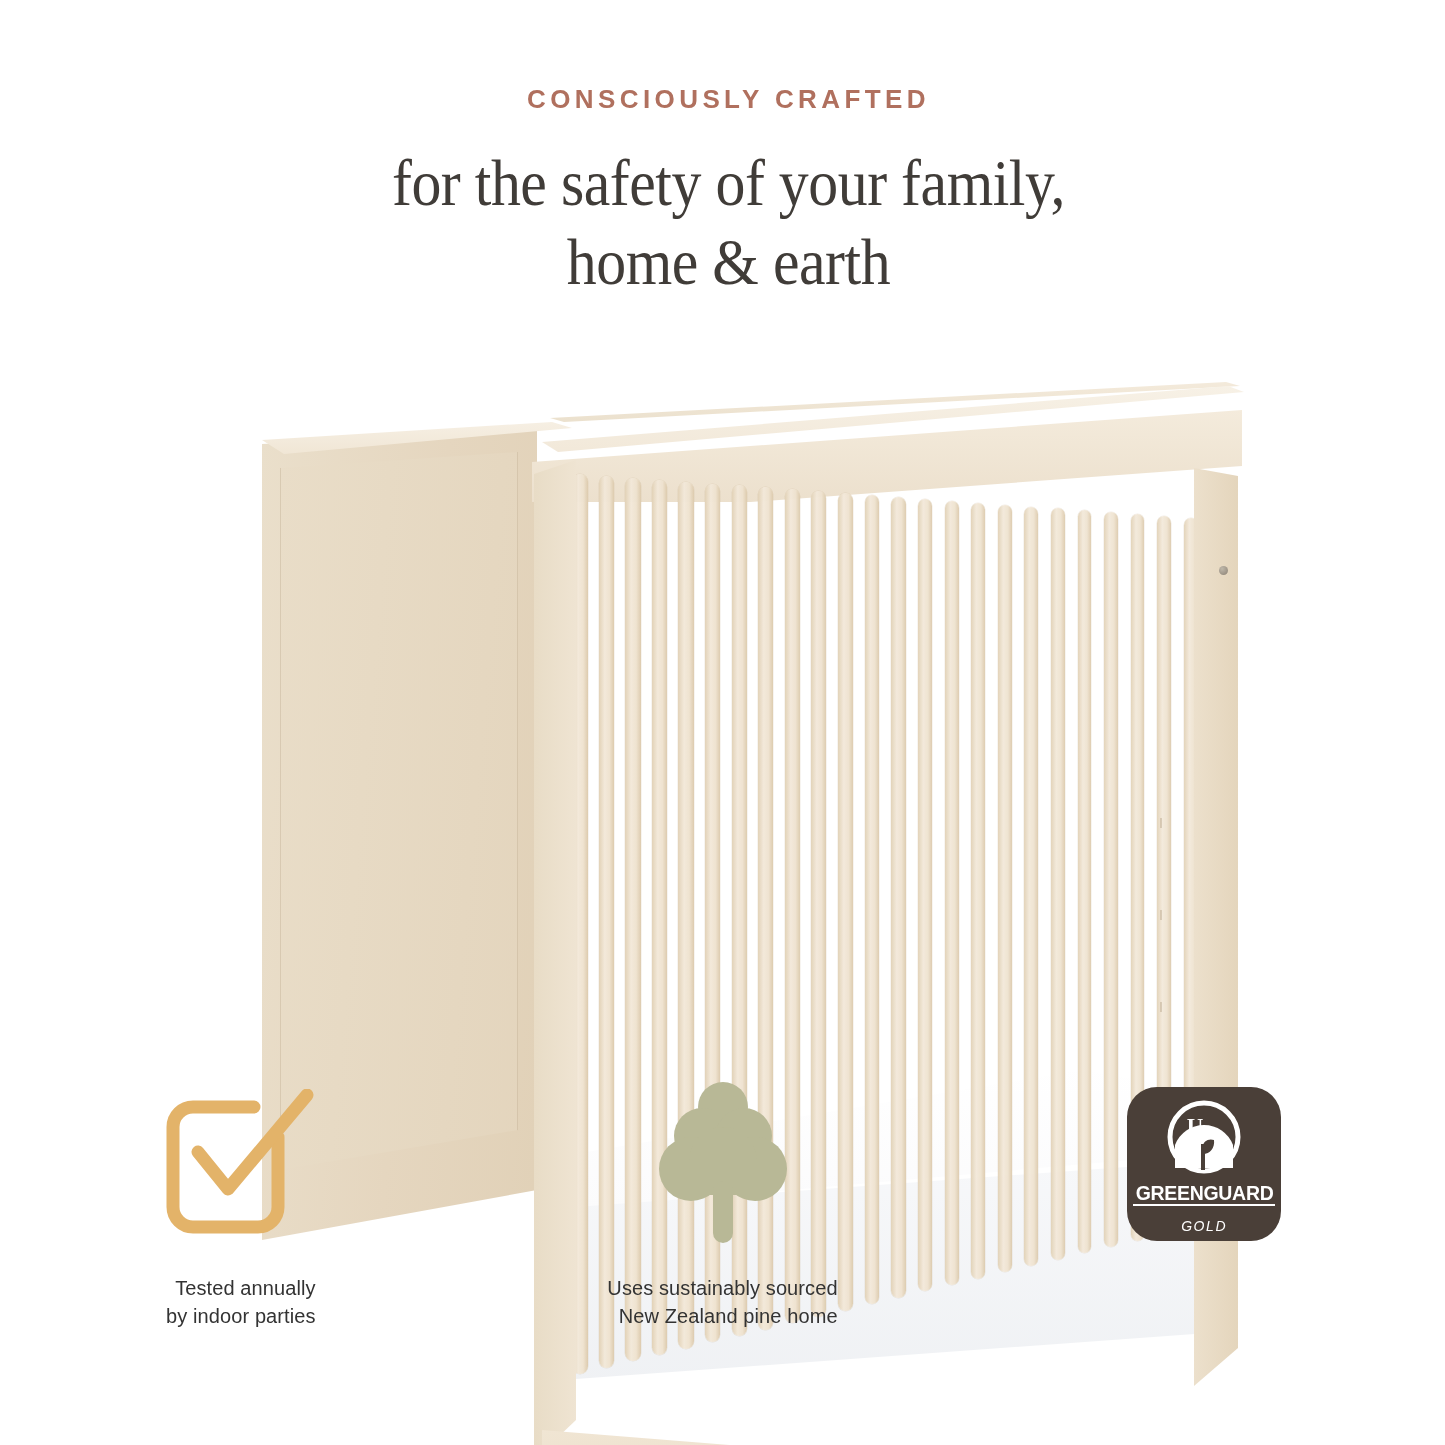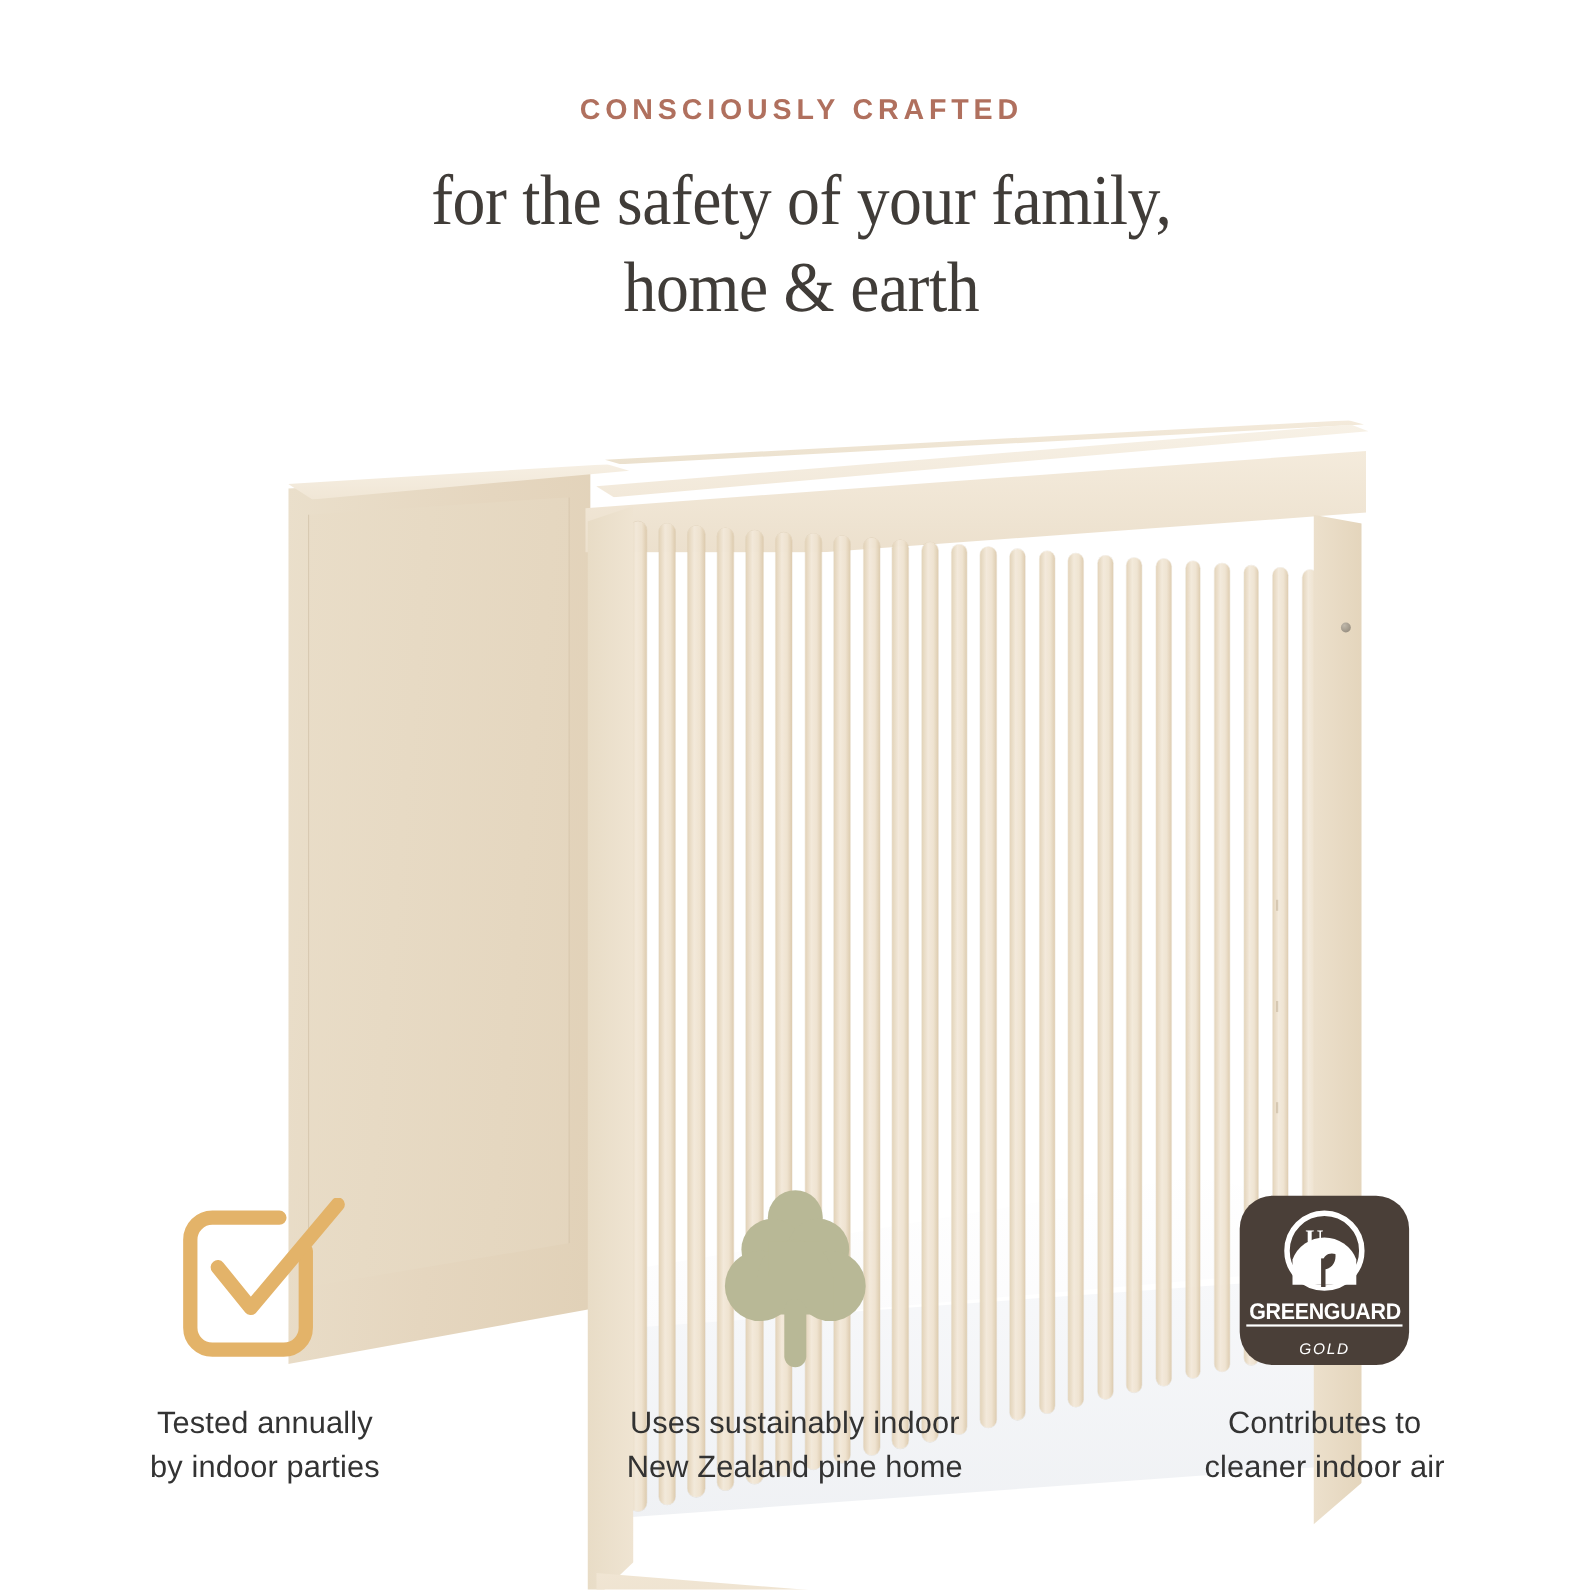--- a/index.html
+++ b/index.html
@@ -198,23 +198,23 @@
     align-items:center;
   }
   .feature-icon{
     height:172px;
     display:flex;
     align-items:center;
     justify-content:center;
   }
   .feature-caption{
     margin-top:24px;
-    text-align:center;
-    font-family:"Liberation Sans", sans-serif;
-    font-size:28px;
+    text-align:right;
+    font-family:"Liberation Sans", sans-serif;
+    font-size:20px;
     font-weight:400;
     line-height:1.42;
     color:#333333;
     letter-spacing:.1px;
   }
   .cap-line{ display:block; white-space:nowrap; }
 
   
   .gg-badge{
     width:154px; height:154px;
@@ -351,41 +351,37 @@
             <circle cx="33" cy="88" r="32"></circle>
             <circle cx="97" cy="88" r="32"></circle>
             <circle cx="65" cy="80" r="34"></circle>
             <rect x="41" y="48" width="48" height="62"></rect>
             <rect x="30" y="80" width="70" height="34"></rect>
             <rect x="55" y="100" width="20" height="62" rx="10"></rect>
           </g>
         </svg>
       </div>
       <div class="feature-caption">
-        <span class="cap-line">Uses sustainably indoor</span>
+        <span class="cap-line">Uses sustainably sourced</span>
         <span class="cap-line">New Zealand pine home</span>
       </div>
     </div>
 
     <div class="feature">
       <div class="feature-icon">
         <div class="gg-badge">
           <svg class="gg-ul" width="78" height="78" viewBox="0 0 78 78">
             <circle cx="39" cy="39" r="34" fill="none" stroke="#ffffff" stroke-width="5"></circle>
             <path d="M10 47 A31 31 0 0 1 68 47 L68 70 L10 70 Z" fill="#ffffff"></path>
             <text x="30" y="36" font-family="Liberation Serif, serif" font-size="23" font-weight="700" fill="#ffffff" text-anchor="middle">U</text>
             <text x="47" y="44" font-family="Liberation Serif, serif" font-size="23" font-weight="700" fill="#ffffff" text-anchor="middle">L</text>
             <path d="M38 70 L38 48 C38 44 43 40 49 42 C50 50 45 56 38 56 Z" fill="#4a3f38"></path>
             <rect x="36" y="46" width="4" height="26" fill="#4a3f38"></rect>
           </svg>
           <div class="gg-name">GREENGUARD</div>
           <div class="gg-divider"></div>
           <div class="gg-gold">GOLD</div>
         </div>
       </div>
-      <div class="feature-caption">
-        <span class="cap-line">Contributes to</span>
-        <span class="cap-line">cleaner indoor air</span>
-      </div>
     </div>
 
   </div>
 </div>
 
 </body></html>

